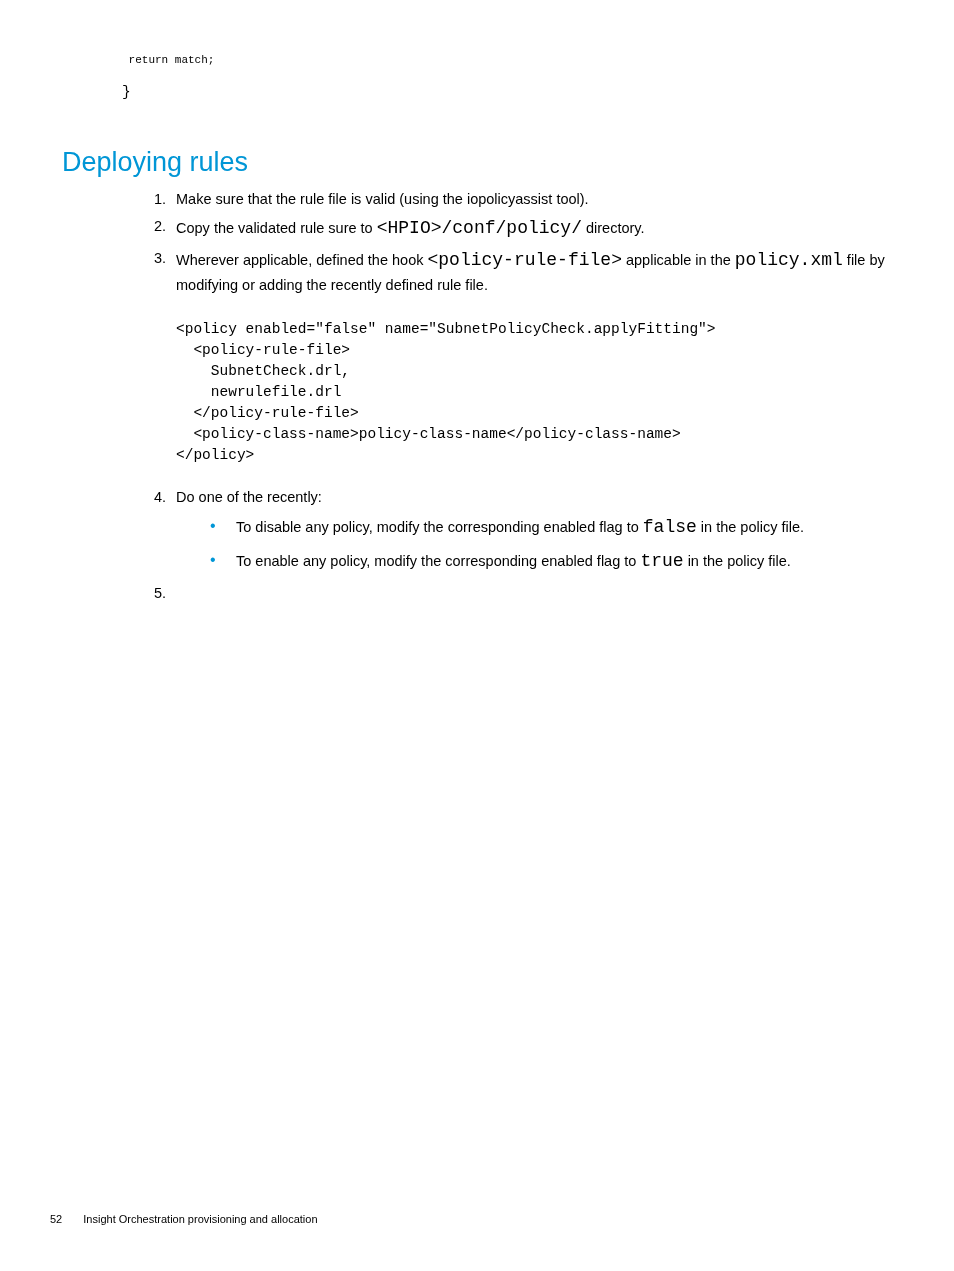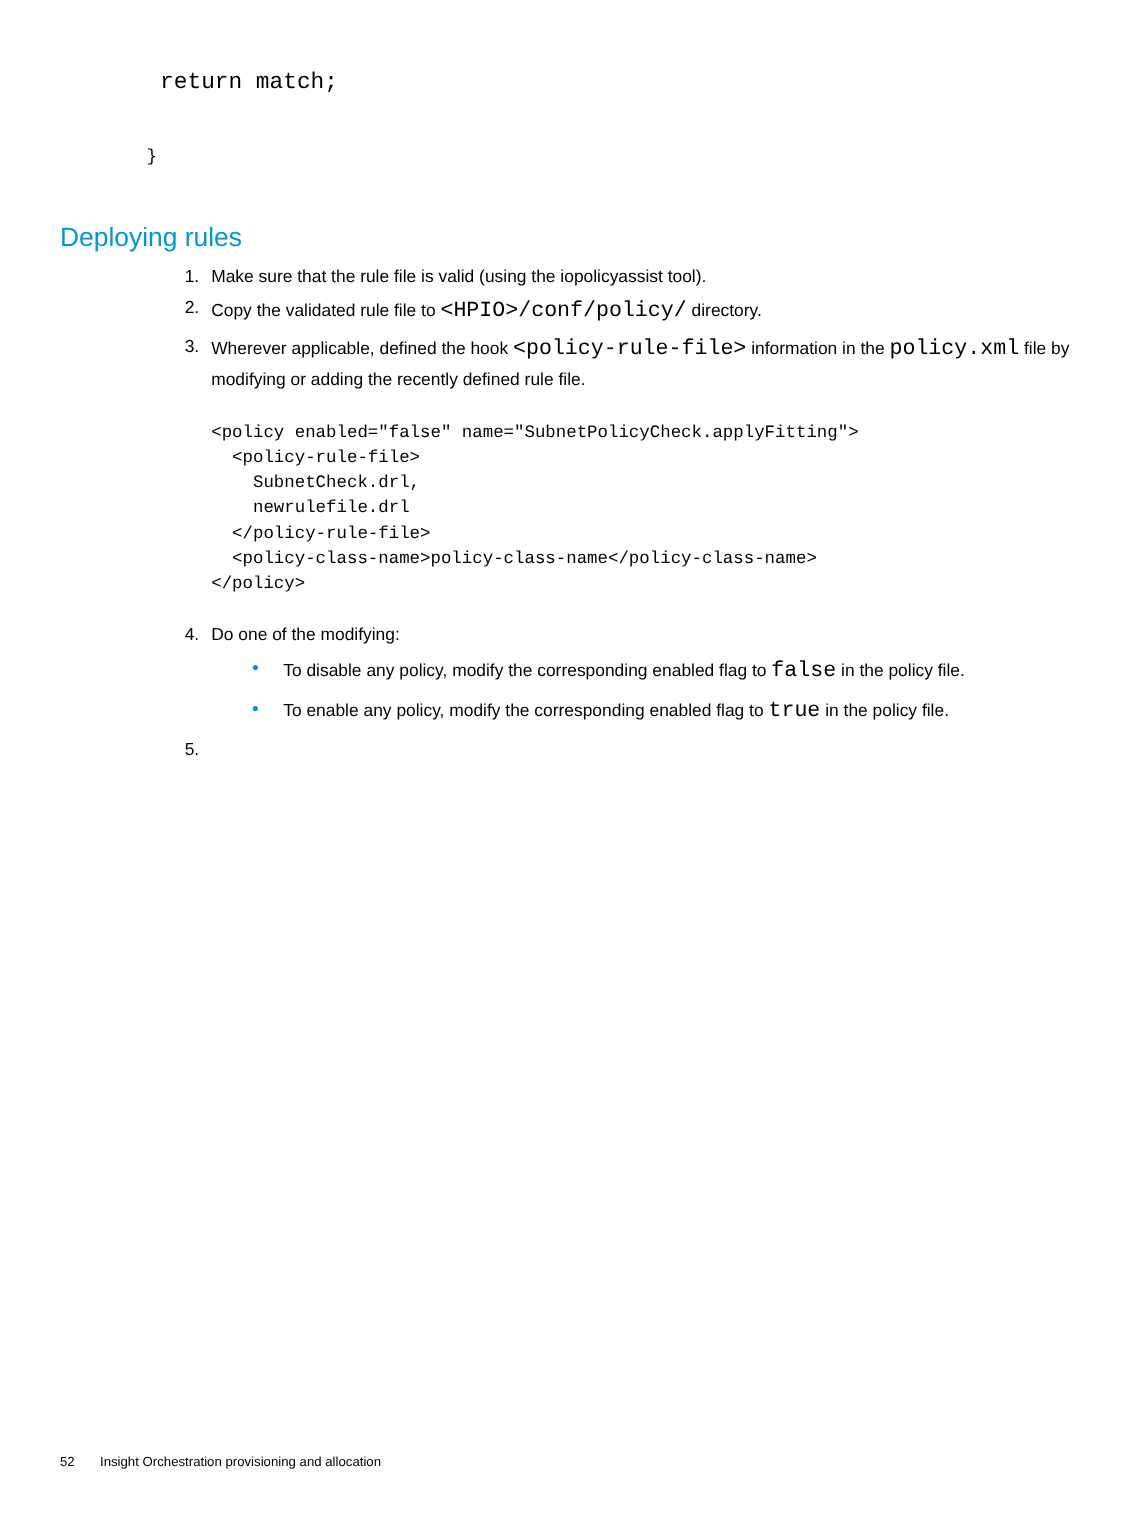--- a/index.html
+++ b/index.html
@@ -13,37 +13,37 @@
     line-height: 1.5;
     color: #000;
     position: relative;
     background: #fff;
   }
   .page {
     padding: 50px 50px 0 50px;
   }
   .code-pre {
     font-family: "Courier New", Courier, monospace;
-    font-size: 19px;
+    font-size: 11px;
     white-space: pre;
-    margin: 0 0 28px 72px;
+    margin: 0 0 4px 72px;
     line-height: 1.9;
   }
   .code-pre2 {
     font-family: "Courier New", Courier, monospace;
     font-size: 14.5px;
     white-space: pre;
     margin: 0 0 0 72px;
     line-height: 2.4;
   }
   h2.section {
     color: #0096d6;
     font-weight: 400;
-    font-size: 22px;
-    margin: 32px 0 6px 0;
+    font-size: 27px;
+    margin: 32px 0 6px 12px;
   }
   ol.main {
     margin: 4px 0 0 94px;
     padding: 0;
     list-style: none;
   }
   ol.main > li {
     position: relative;
     padding-left: 32px;
     margin-bottom: 4px;
@@ -103,40 +103,40 @@
 
   <h2 class="section">Deploying rules</h2>
 
   <ol class="main">
     <li>
       <span class="num">1.</span>
       <span>Make sure that the rule file is valid (using the iopolicyassist tool).</span>
     </li>
     <li>
       <span class="num">2.</span>
-      <span>Copy the validated rule file to </span><code class="inline">&lt;HPIO&gt;/conf/policy/</code><span> directory.</span>
+      <span>Copy the validated rule sure to </span><code class="inline">&lt;HPIO&gt;/conf/policy/</code><span> directory.</span>
     </li>
     <li>
       <span class="num">3.</span>
-      <span>Wherever applicable, defined the hook </span><code class="inline">&lt;policy-rule-file&gt;</code><span> information in the </span><code class="inline">policy.xml</code><span> file by modifying or adding the recently defined rule file.</span>
+      <span>Wherever applicable, defined the hook </span><code class="inline">&lt;policy-rule-file&gt;</code><span> applicable in the </span><code class="inline">policy.xml</code><span> file by modifying or adding the recently defined rule file.</span>
     </li>
   </ol>
 
   <div class="code-block">&lt;policy enabled="false" name="SubnetPolicyCheck.applyFitting"&gt;
   &lt;policy-rule-file&gt;
     SubnetCheck.drl,
     newrulefile.drl
   &lt;/policy-rule-file&gt;
   &lt;policy-class-name&gt;policy-class-name&lt;/policy-class-name&gt;
 &lt;/policy&gt;</div>
 
   <ol class="main">
     <li>
       <span class="num">4.</span>
-      <span>Do one of the modifying:</span>
+      <span>Do one of the recently:</span>
       <ul class="sub">
         <li>
           <span>To disable any policy, modify the corresponding enabled flag to </span><code class="inline">false</code><span> in the policy file.</span>
         </li>
         <li>
           <span>To enable any policy, modify the corresponding enabled flag to </span><code class="inline">true</code><span> in the policy file.</span>
         </li>
       </ul>
     </li>
     <li>

